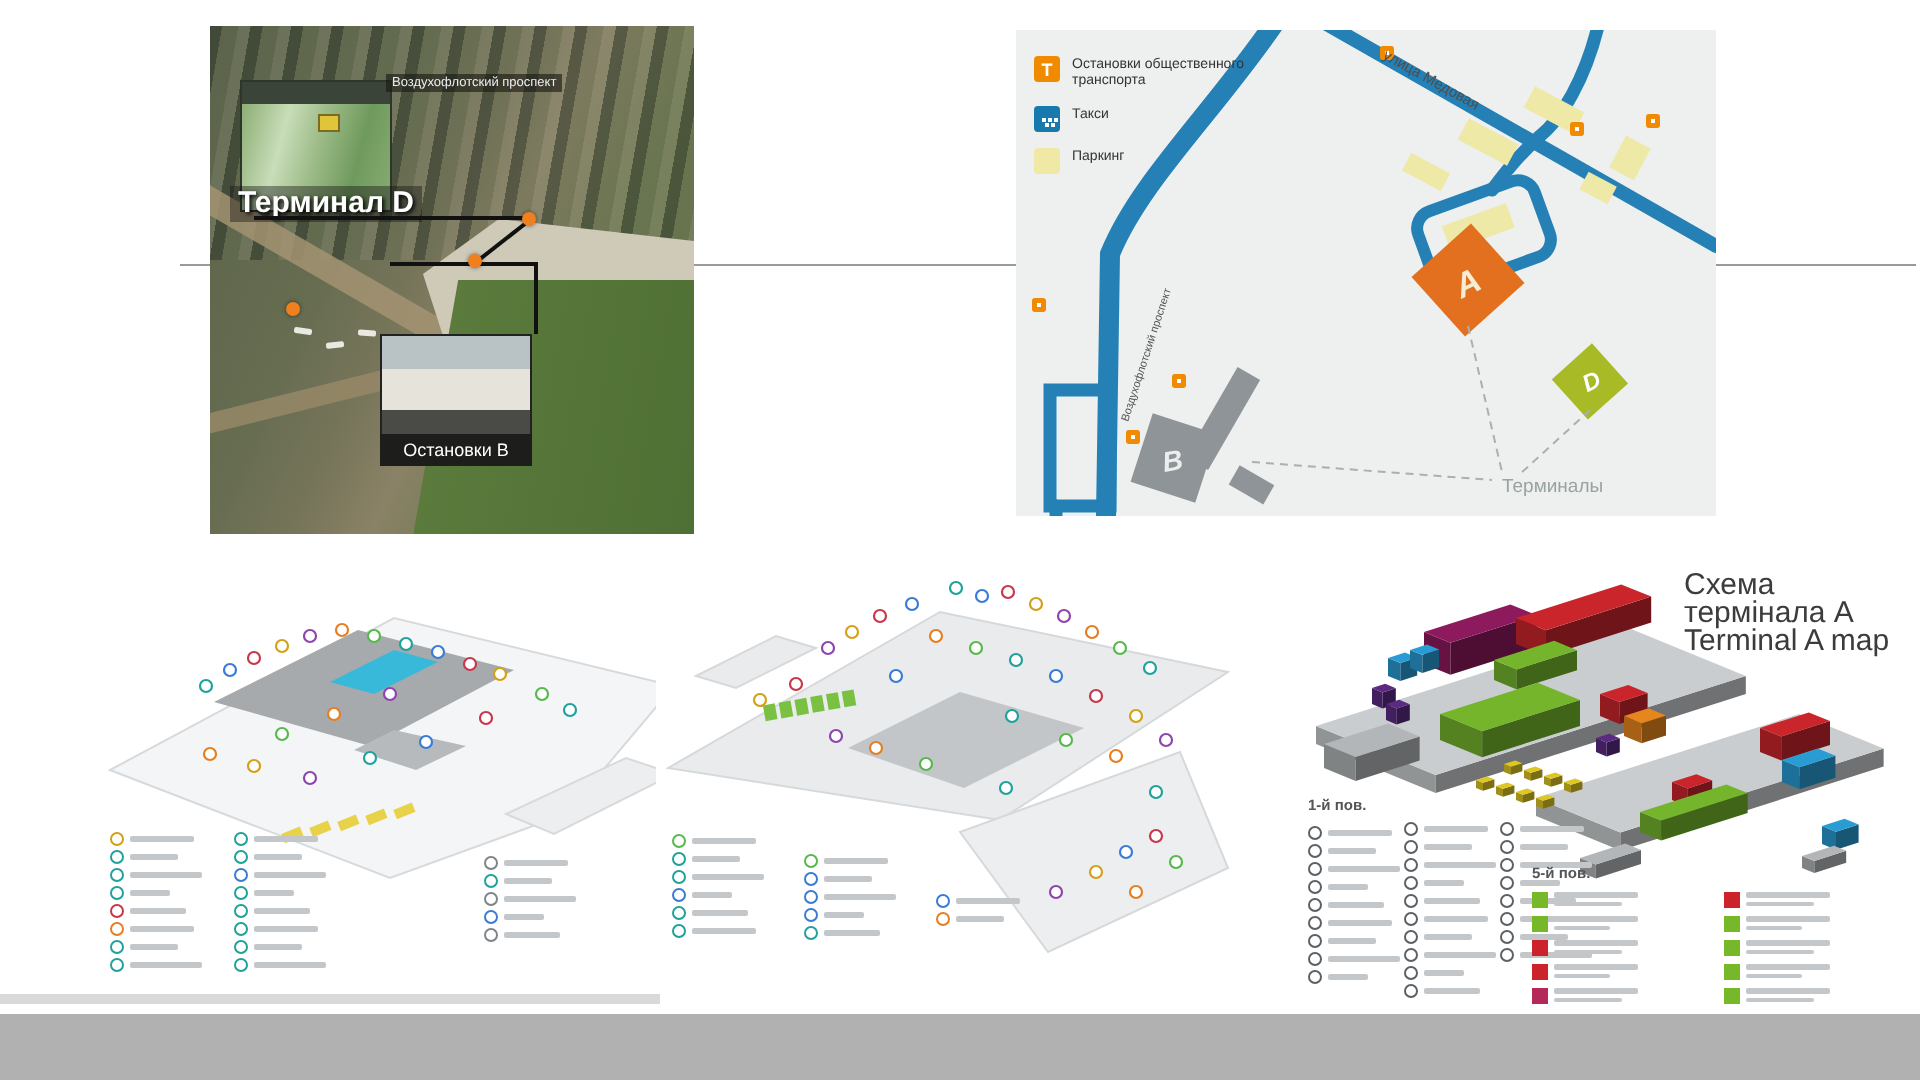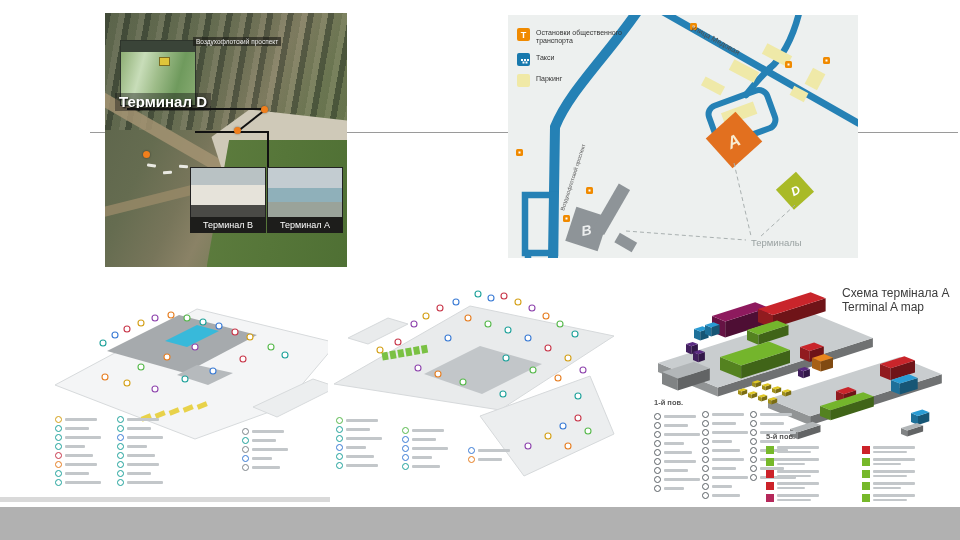--- a/index.html
+++ b/index.html
@@ -46,21 +46,21 @@
   .ml-icon{width:13px;height:13px;border-radius:2px;flex:none;display:flex;align-items:center;justify-content:center;
     color:#fff;font-size:9px;font-weight:bold}
   .chk{width:2px;height:2px;background:#fff;box-shadow:3px 0 0 #fff,6px 0 0 #fff,1.5px 2.5px 0 #fff,4.5px 2.5px 0 #fff;
     margin-right:4px}
   .ml-txt{font-size:7px;line-height:8px;color:#333;padding-top:1px}
 
   
   .planA{left:45px;top:287px;width:292px;height:213px;background:#fff}
   .planB{left:328px;top:278px;width:288px;height:228px;background:#fff}
   .planC{left:650px;top:280px;width:308px;height:222px;background:#fff}
-  .pc-title{position:absolute;left:192px;top:6px;font-size:12px;line-height:14px;color:#3c3c3c}
+  .pc-title{position:absolute;left:192px;top:6px;font-size:15px;line-height:14px;color:#3c3c3c}
   .pc-h{font-size:7.5px;color:#555;font-weight:bold}
   .legend-host{position:absolute}
   .sk-col{position:absolute}
   .sk-row{display:flex;align-items:center;gap:3px;height:9px}
   .sk-dot{width:5px;height:5px;border-radius:50%;border:1.2px solid #999;background:#fff;flex:none}
   .sk-bar{height:2.5px;background:#c3c7ca;border-radius:1px}
   .f2-col{position:absolute;top:14px}
   .f2-row{display:flex;gap:3px;margin-bottom:3px}
   .f2-sw{width:8px;height:8px;flex:none}
   .f2-l{height:2.5px;background:#c3c7ca;margin-bottom:2px;border-radius:1px}
@@ -91,25 +91,21 @@
     <div class="td-label">Терминал D</div>
     <div class="a-line" style="left:22px;top:95px;width:136px;height:2px"></div>
     <div class="a-line" style="left:133px;top:117px;width:34px;height:1.5px;transform-origin:0 50%;transform:rotate(-38deg)"></div>
     <div class="a-line" style="left:90px;top:118px;width:73px;height:1.5px"></div>
     <div class="a-line" style="left:162px;top:118px;width:1.5px;height:36px"></div>
     <span class="a-dot" style="left:156px;top:93px"></span>
     <span class="a-dot" style="left:129px;top:114px"></span>
     <span class="a-dot" style="left:38px;top:138px"></span>
     <div class="inset" style="left:85px;top:154px">
       <div class="img img-b"></div>
-      <div class="lbl">Терминал B</div>
-    </div>
-    <div class="inset" style="left:162px;top:154px">
-      <div class="img img-a"></div>
-      <div class="lbl">Терминал A</div>
+      <div class="lbl">Остановки B</div>
     </div>
   </div>
 
   <div class="abs map">
     <svg width="350" height="243" viewBox="0 0 350 243">
       <rect width="350" height="243" fill="#edf0ef"></rect>
       <g fill="none" stroke="#2581b5" stroke-linecap="round">
         <path d="M131,-6 C 100,40 62,75 47,112 L45,243" stroke-width="10"></path>
         <rect x="17" y="180" width="30" height="58" stroke-width="6.5"></rect>
         <path d="M20,238 L20,243" stroke-width="6.5"></path>

